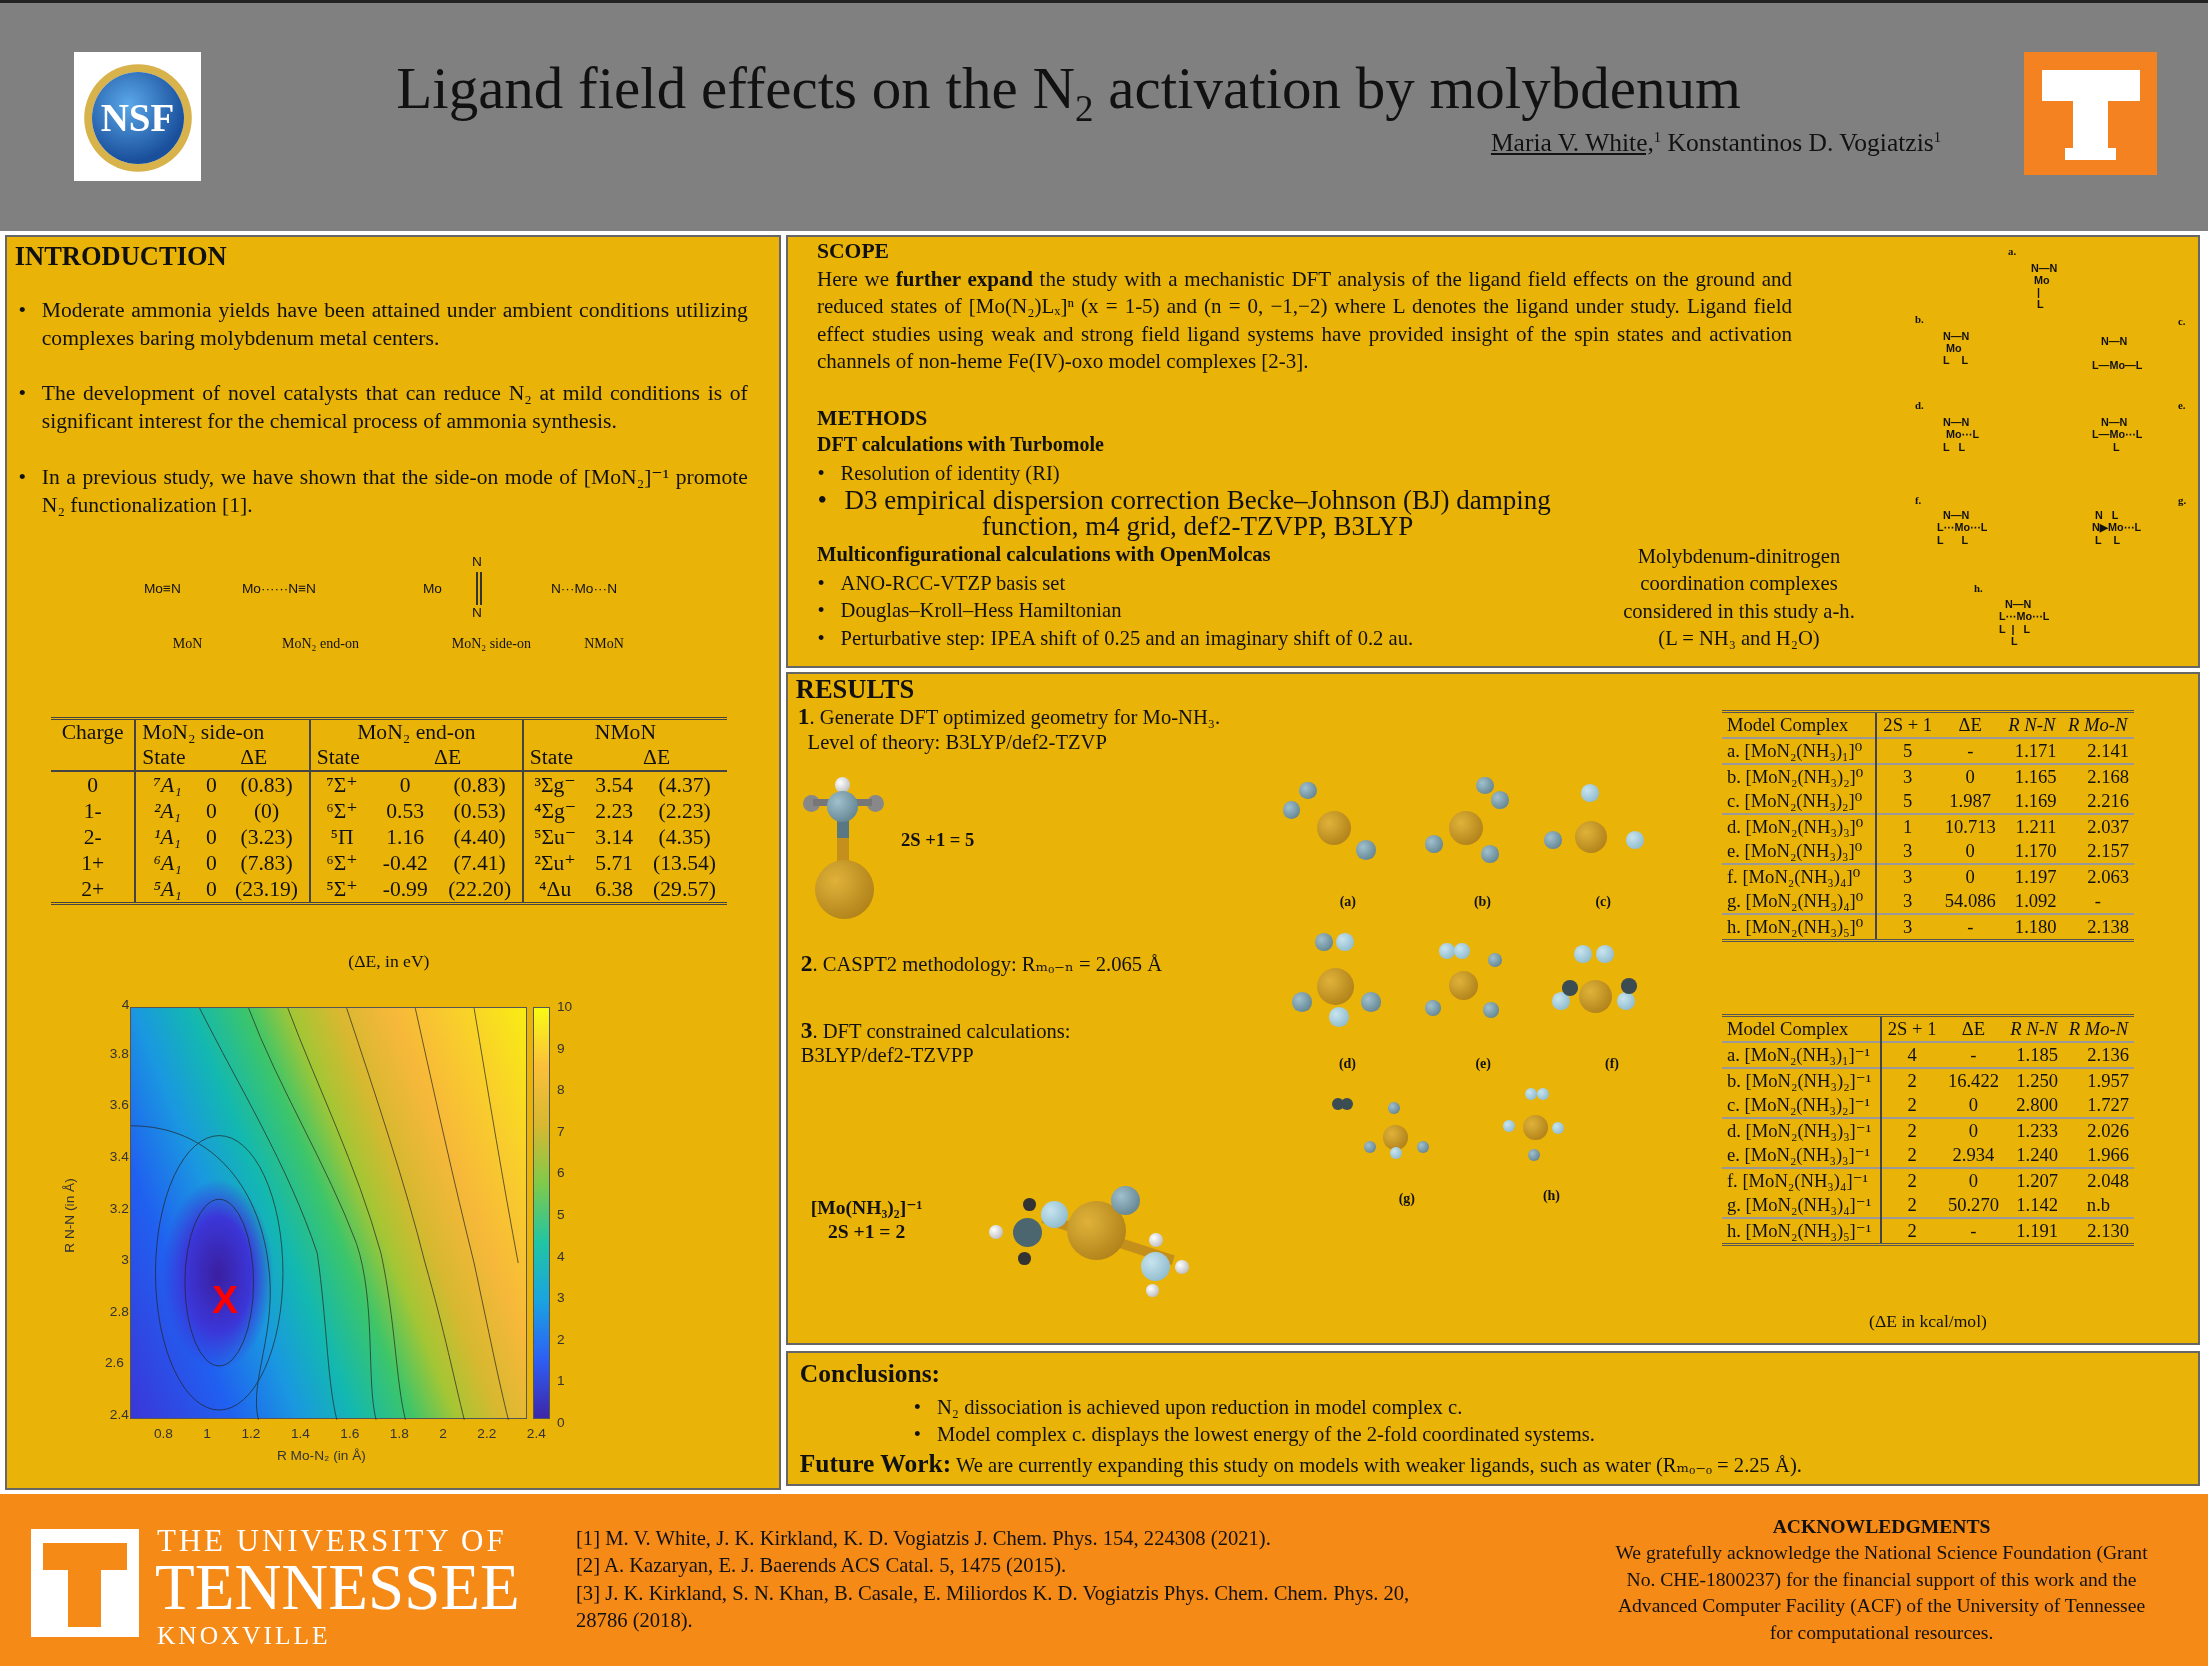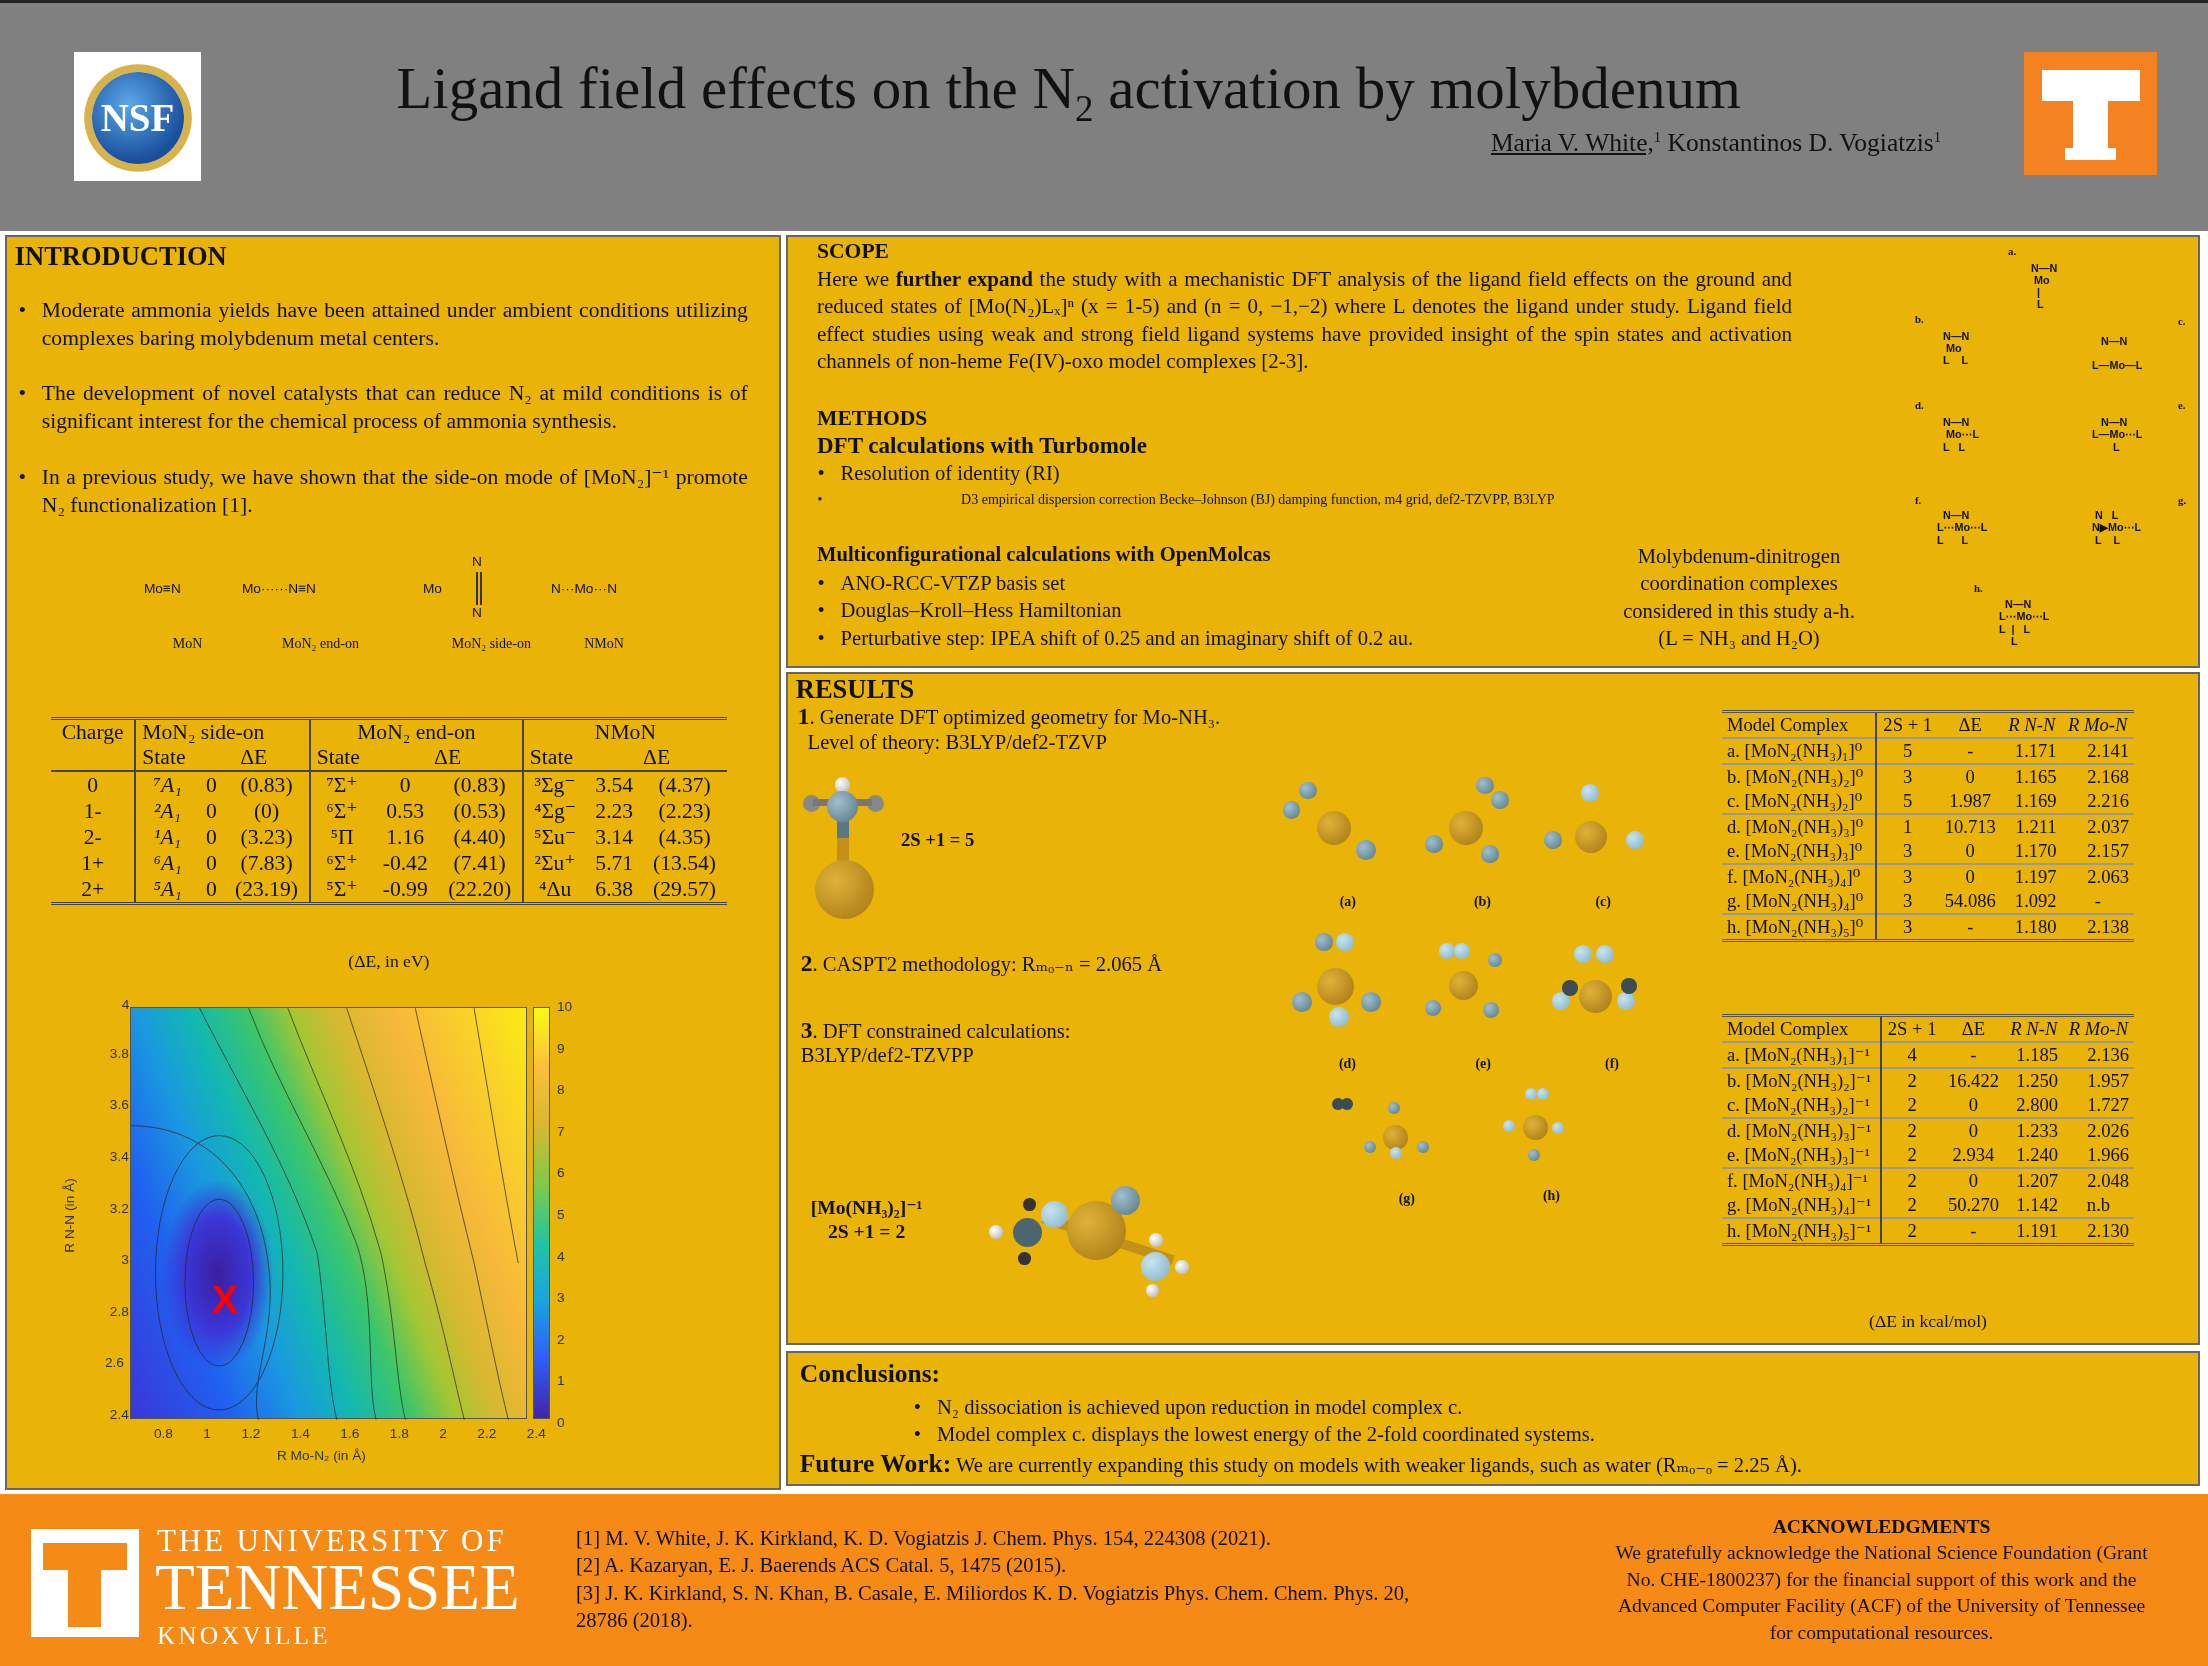--- a/index.html
+++ b/index.html
@@ -216,24 +216,24 @@
         <span>1</span>
         <span>0</span>
     </div>
   </div>
 </div>
 
 <div id="scope" class="box">
   <div style="position:absolute;left:29px;top:2px;font-size:21.6px;font-weight:bold">SCOPE</div>
   <p style="position:absolute;left:29px;top:29px;width:975px;font-size:21px;line-height:27.4px;text-align:justify"><span>Here we </span><b>further expand</b><span> the study with a mechanistic DFT analysis of the ligand field effects on the ground and reduced states of [Mo(N₂)Lₓ]ⁿ (x = 1-5) and (n = 0, −1,−2) where L denotes the ligand under study. Ligand field effect studies using weak and strong field ligand systems have provided insight of the spin states and activation channels of non-heme Fe(IV)-oxo model complexes [2-3].</span></p>
   <div style="position:absolute;left:29px;top:169px;font-size:21.6px;font-weight:bold">METHODS</div>
-  <div style="position:absolute;left:29px;top:196px;font-size:23px;font-weight:bold">DFT calculations with Turbomole</div>
+  <div style="position:absolute;left:29px;top:196px;font-size:20px;font-weight:bold">DFT calculations with Turbomole</div>
   <ul class="ul" style="position:absolute;left:21.6px;top:223px;width:745px">
     <li style="font-size:20.6px;line-height:26.5px">Resolution of identity (RI)</li>
-    <li style="font-size:14px;line-height:26.5px;text-align:right">D3 empirical dispersion correction Becke–Johnson (BJ) damping function, m4 grid, def2-TZVPP, B3LYP</li>
+    <li style="font-size:27px;line-height:26.5px;text-align:center">D3 empirical dispersion correction Becke–Johnson (BJ) damping function, m4 grid, def2-TZVPP, B3LYP</li>
   </ul>
   <div style="position:absolute;left:29px;top:306px;font-size:20.6px;font-weight:bold">Multiconfigurational calculations with OpenMolcas</div>
   <ul class="ul" style="position:absolute;left:21.6px;top:333px;width:745px">
     <li style="font-size:20.6px;line-height:27.4px">ANO-RCC-VTZP basis set</li>
     <li style="font-size:20.6px;line-height:27.4px">Douglas–Kroll–Hess Hamiltonian</li>
     <li style="font-size:20.6px;line-height:27.4px">Perturbative step: IPEA shift of 0.25 and an imaginary shift of 0.2 au.</li>
   </ul>
   <div style="position:absolute;left:804px;top:306px;width:294px;text-align:center;font-size:20.6px;line-height:27.4px">
     <div>Molybdenum-dinitrogen</div>
       <div>coordination complexes</div>

